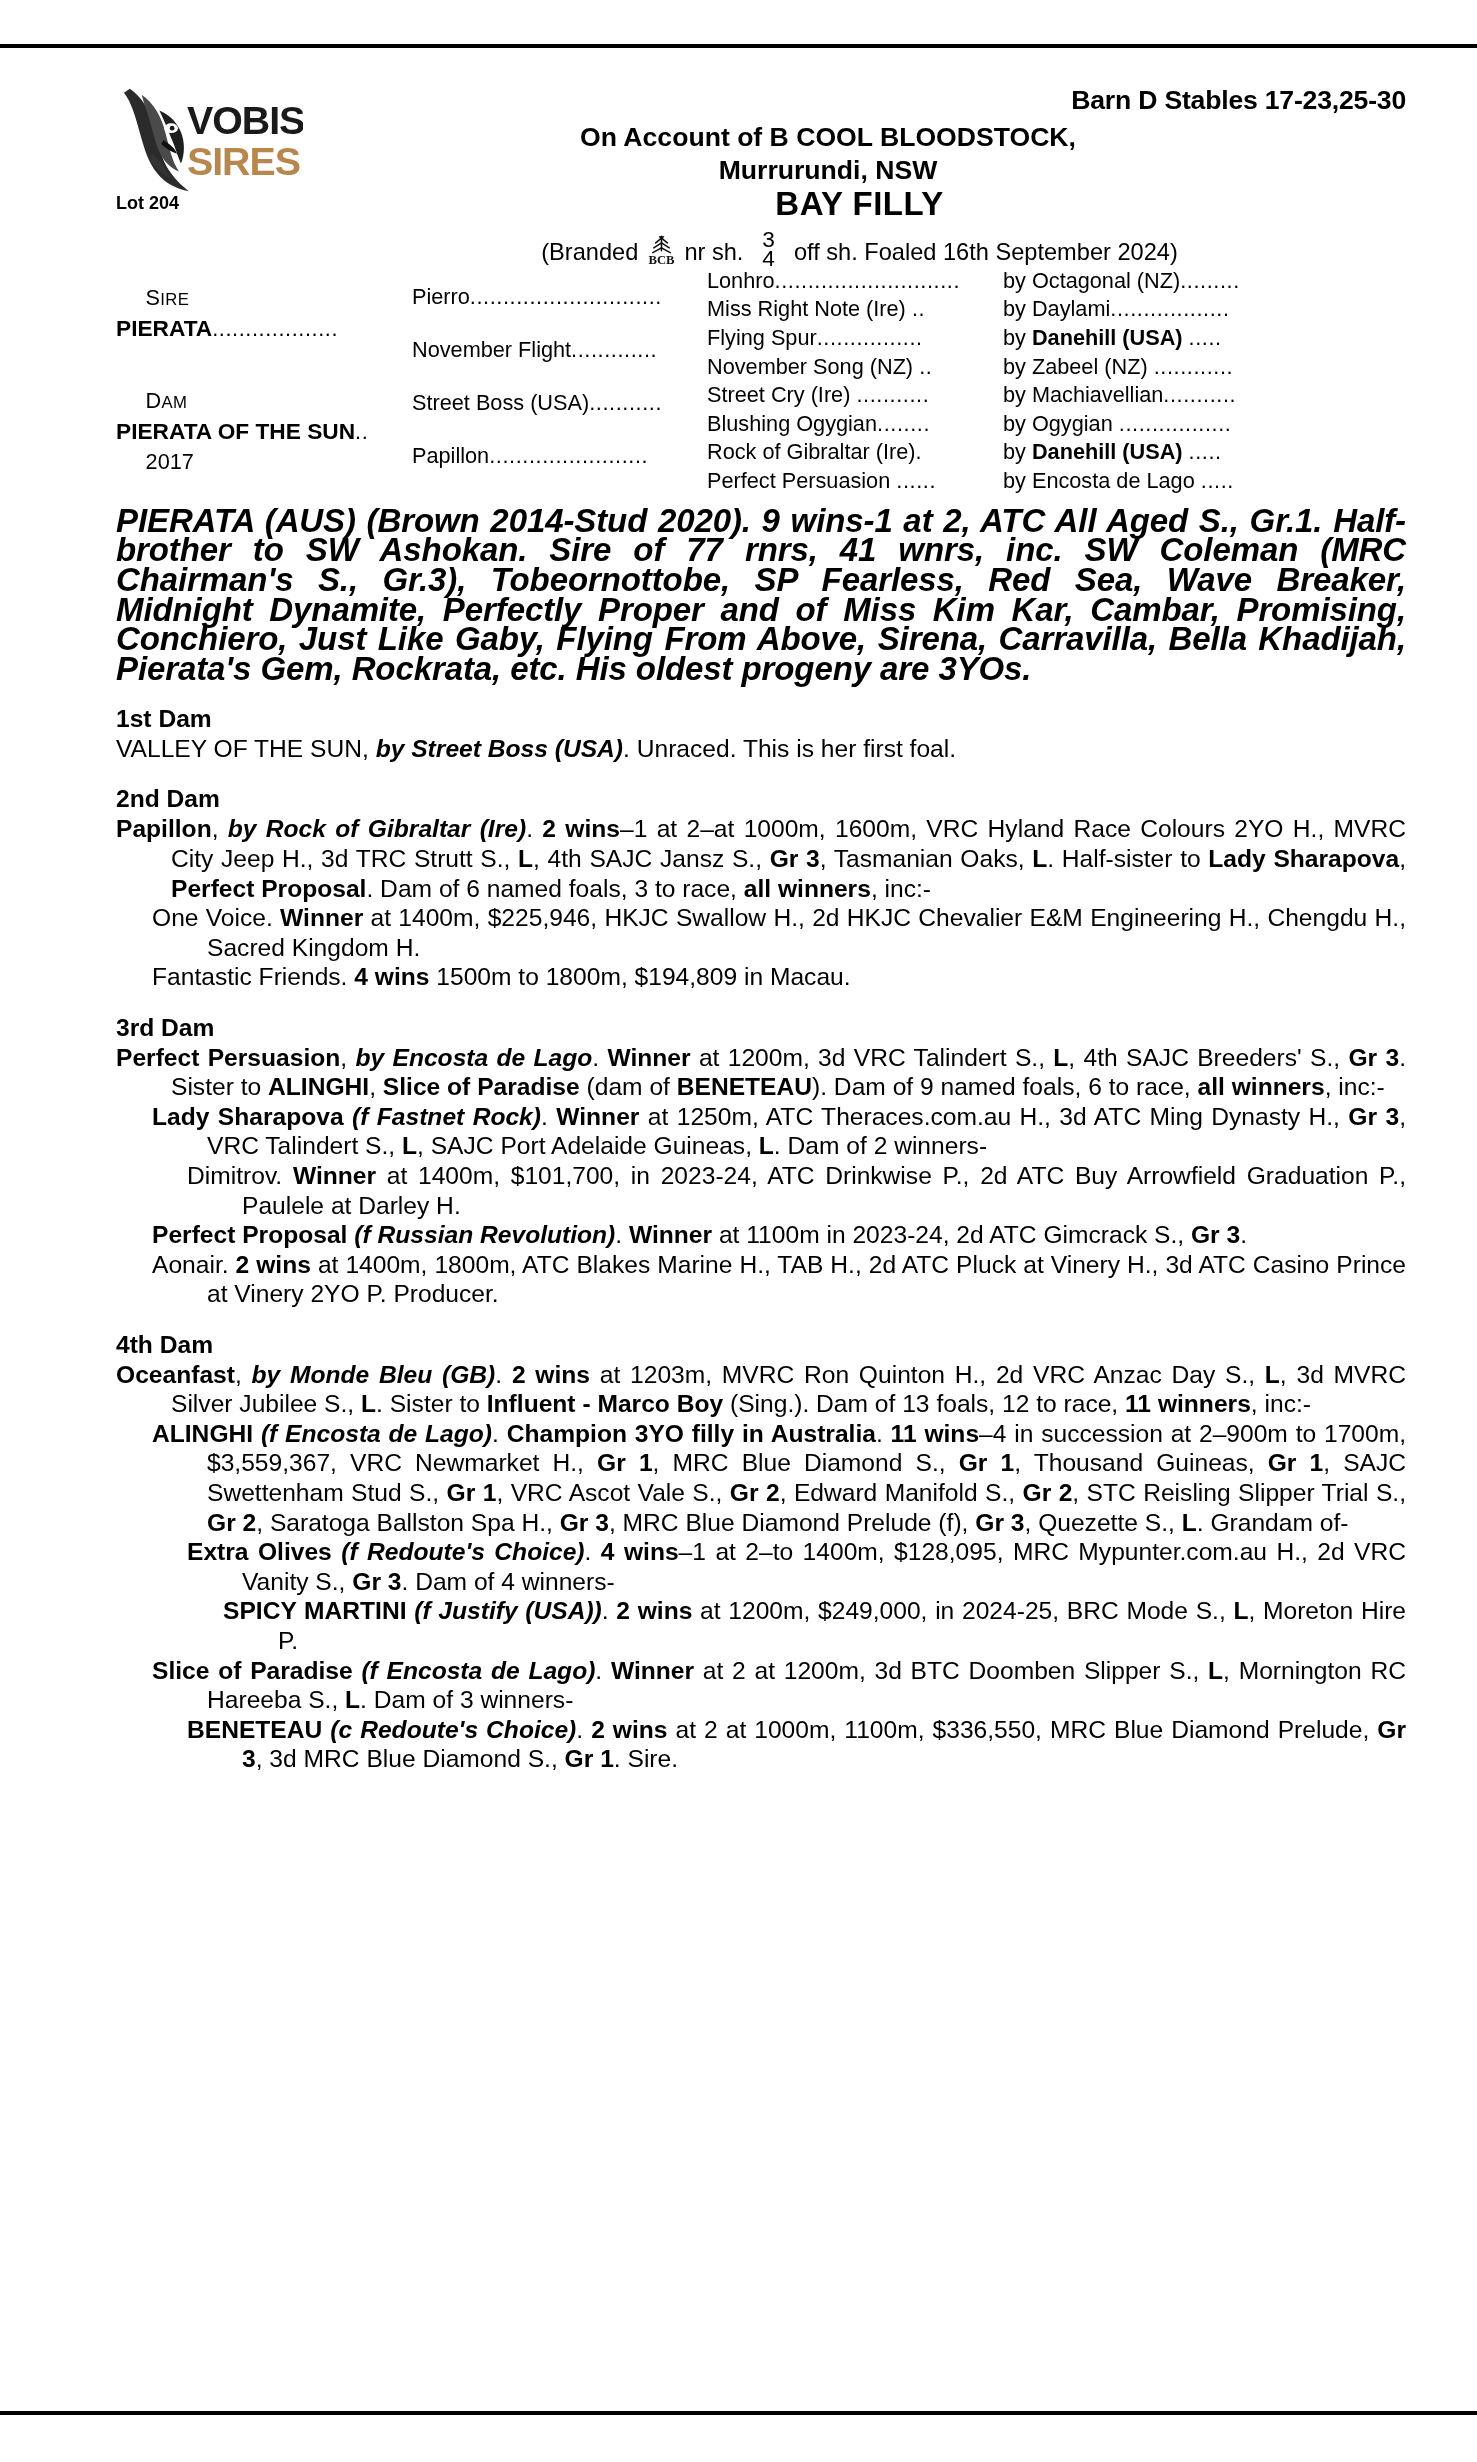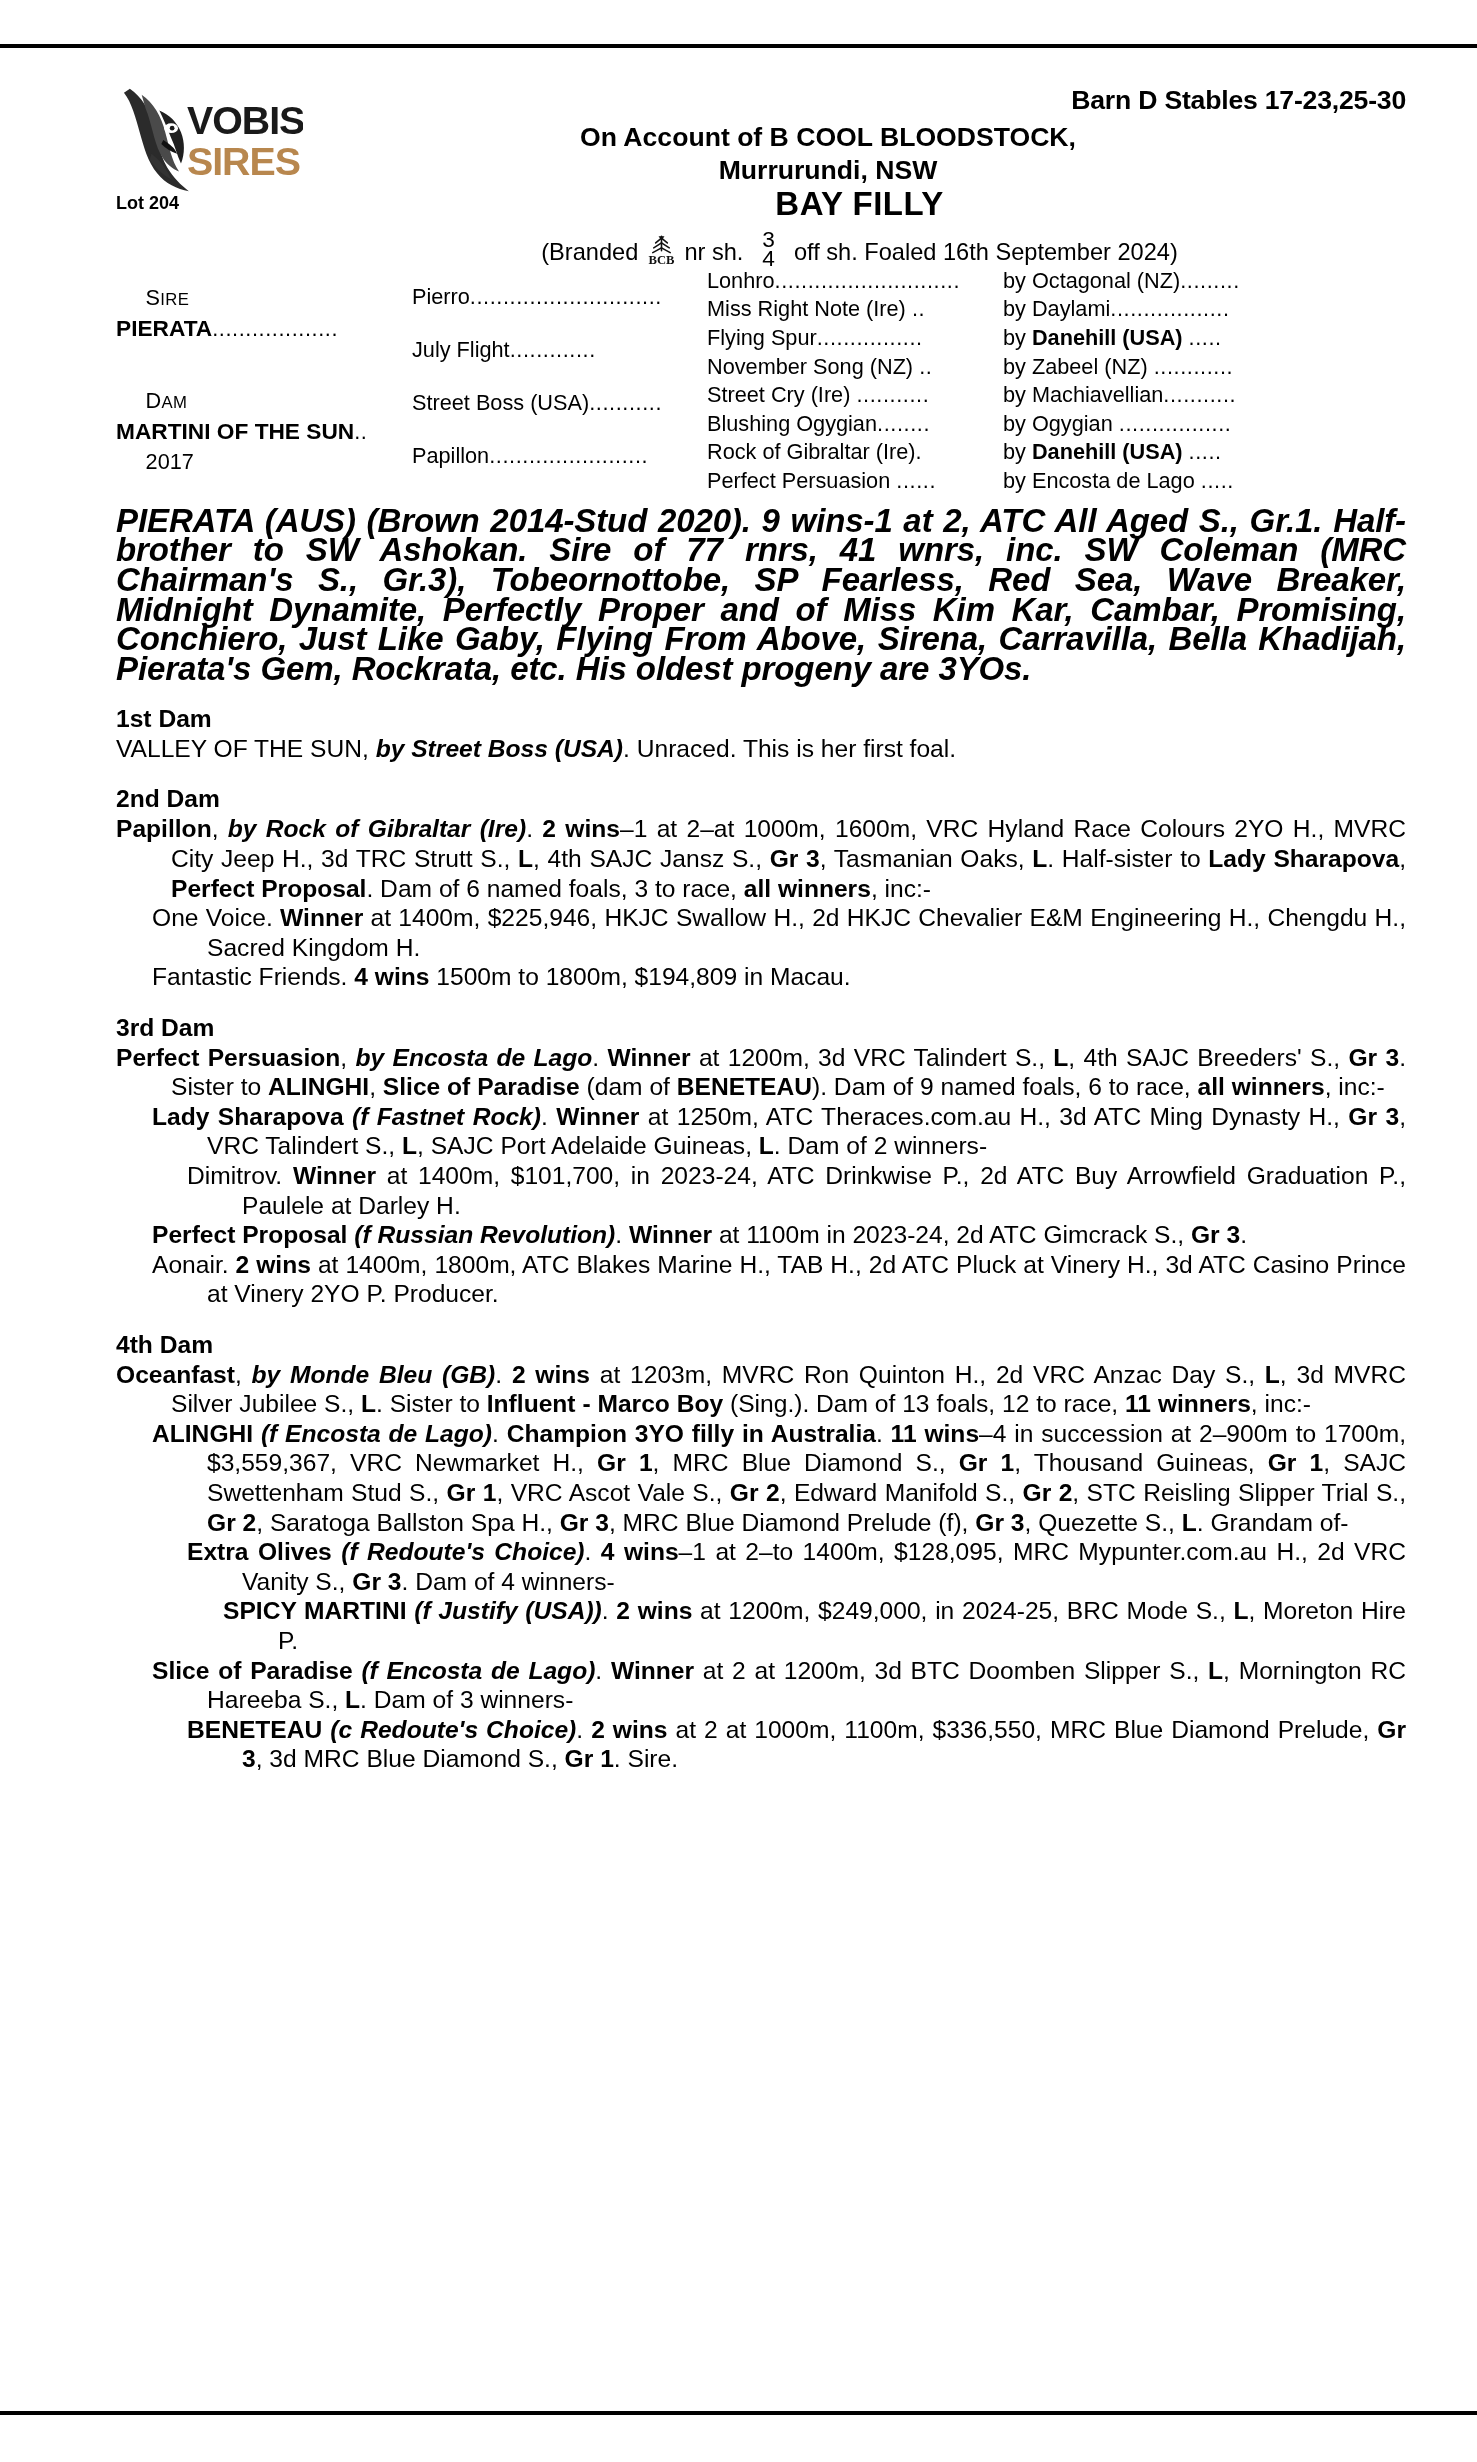--- a/index.html
+++ b/index.html
@@ -237,28 +237,28 @@
     </div>
 
     <div class="ped">
       <div class="col1">
         <div class="r lbl" style="top:23.6px; left:29.6px;"><span style="font-size:21.7px;">S</span><span class="sc">IRE</span></div>
         <div class="r" style="top:53px; left:0px;">
           <span class="nm">PIERATA</span><span class="dots">...................</span>
         </div>
         <div class="r lbl" style="top:126px; left:29.6px;"><span style="font-size:21.7px;">D</span><span class="sc">AM</span></div>
         <div class="r" style="top:156px; left:0px;">
-          <span class="nm">MARTINI OF THE SUN</span><span class="dots">..</span>
+          <span class="nm">PIERATA OF THE SUN</span><span class="dots">..</span>
         </div>
         <div class="r" style="top:187px; left:29.6px; font-size:21.7px;">2017</div>
       </div>
 
       <div class="col2">
         <div class="r" style="top:21.7px;text-align:right;"><span>Pierro</span><span class="dots">.............................</span></div>
-        <div class="r" style="top:75px;"><span>July Flight</span><span class="dots">.............</span></div>
+        <div class="r" style="top:75px;"><span>November Flight</span><span class="dots">.............</span></div>
         <div class="r" style="top:128px;"><span>Street Boss (USA)</span><span class="dots">...........</span></div>
         <div class="r" style="top:181px;"><span>Papillon</span><span class="dots">........................</span></div>
       </div>
 
       <div class="col3">
         <div class="r" style="top:5.9px;"><span>Lonhro</span><span class="dots">............................</span></div>
         <div class="r" style="top:34px;"><span>Miss Right Note (Ire)</span> <span class="dots">..</span></div>
         <div class="r" style="top:63px;"><span>Flying Spur</span><span class="dots">................</span></div>
         <div class="r" style="top:92px;"><span>November Song (NZ)</span> <span class="dots">..</span></div>
         <div class="r" style="top:120px;"><span>Street Cry (Ire)</span> <span class="dots">...........</span></div>

